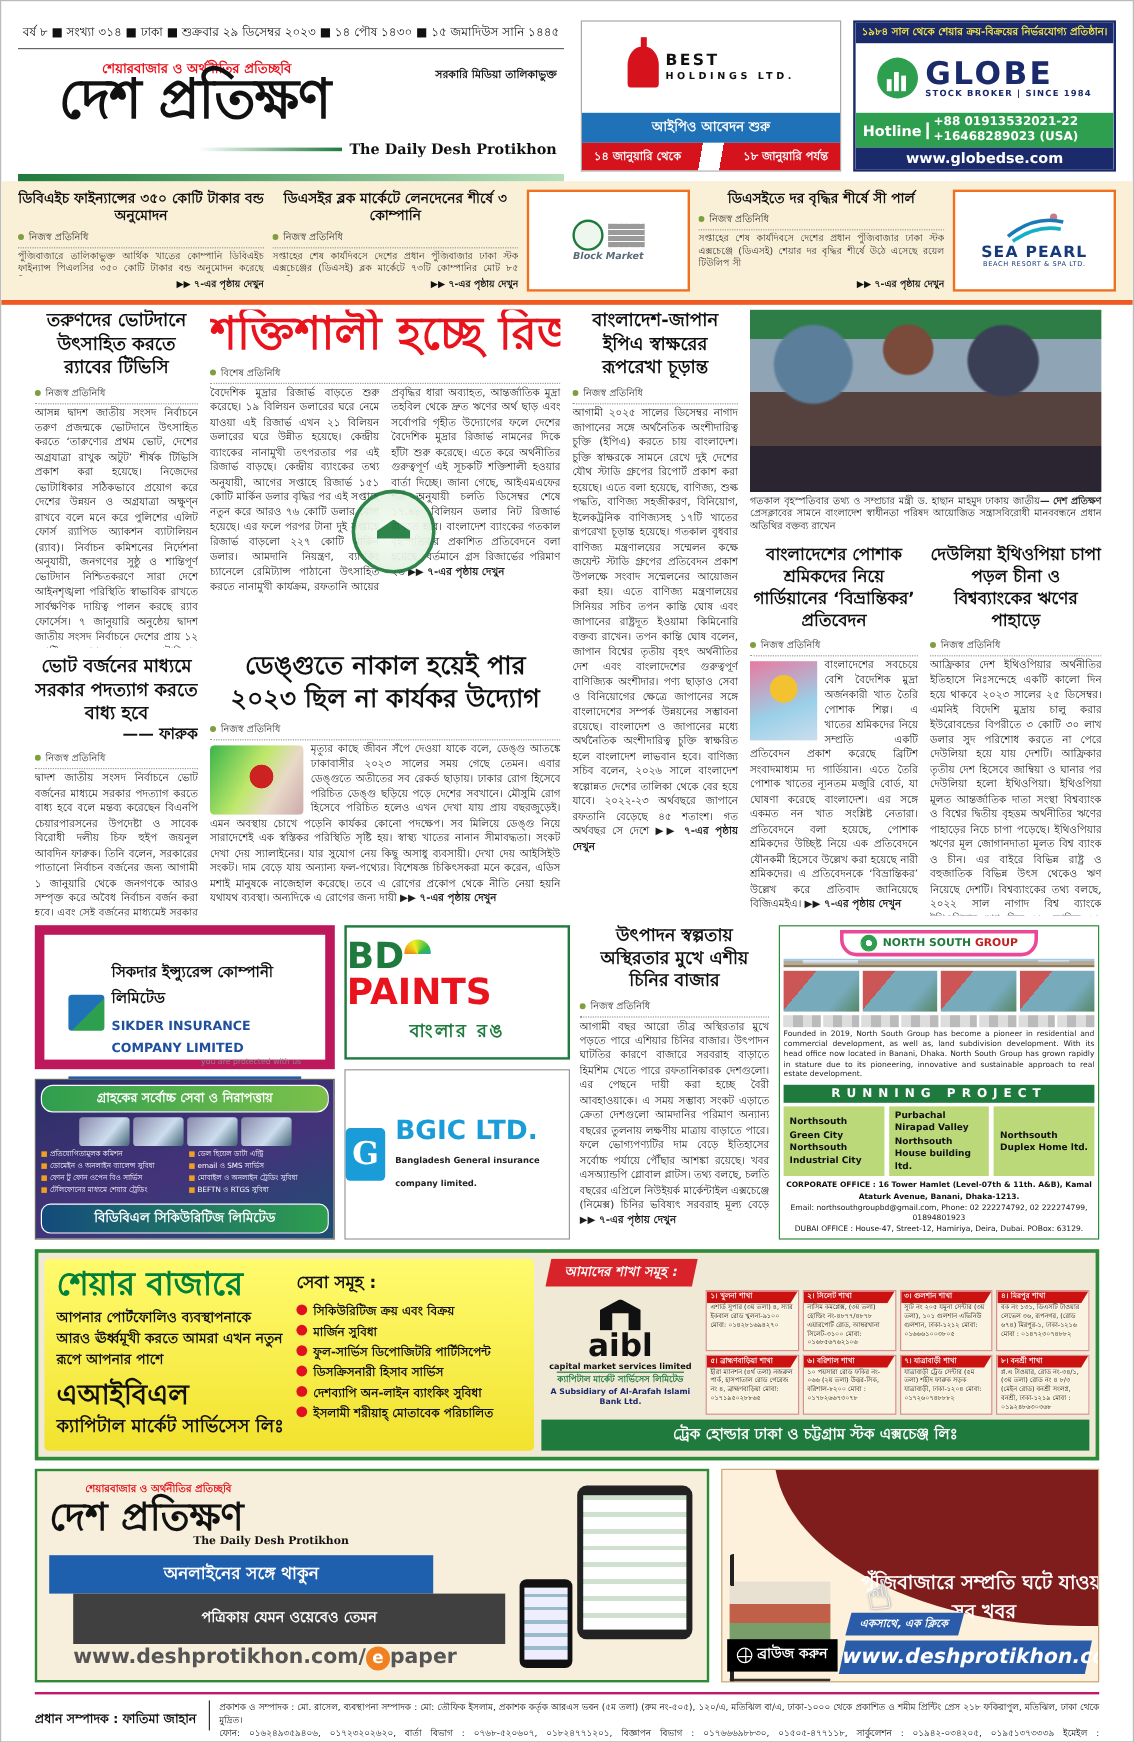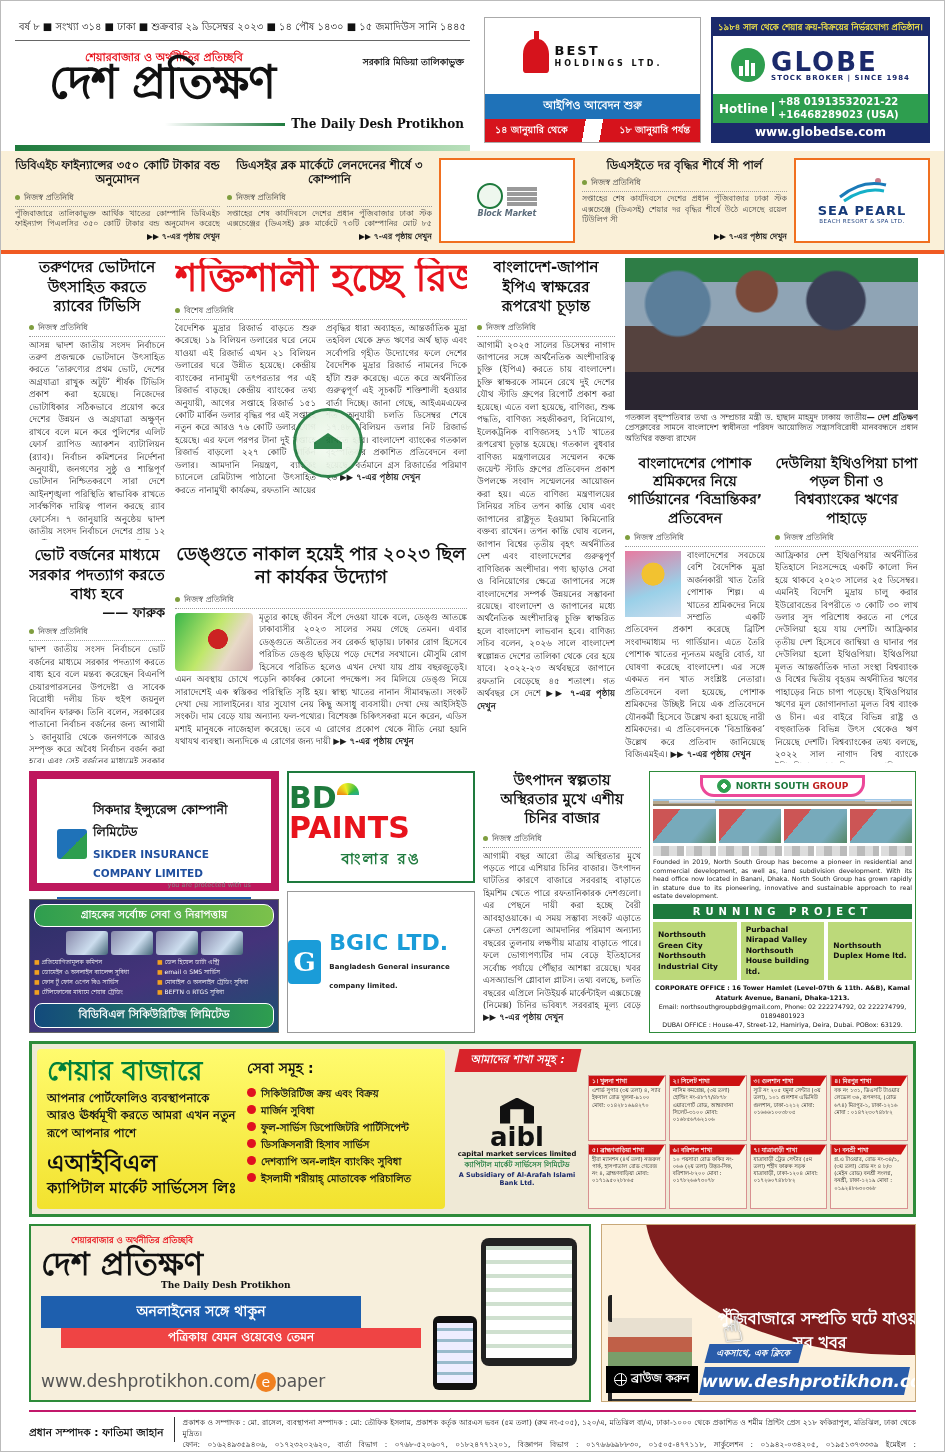--- a/index.html
+++ b/index.html
@@ -160,22 +160,22 @@
   .branch p{margin:1px 3px;}
   .trek-bar{background:#1e7a3d;color:#fff;font-weight:bold;font-size:12.5px;text-align:center;padding:3px 0;margin-top:4px;}
   
   .bottom-band{display:flex;gap:10px;margin:7px 28px 0;height:178px;}
   .ep-ad{width:562px;flex:none;border:2px solid #2e8b3a;background:#f7efdc;display:flex;padding:8px 10px;gap:8px;overflow:hidden;}
   .ep-left{flex:1;display:flex;flex-direction:column;}
   .ep-tag{color:#e8131c;font-weight:bold;font-size:8.5px;margin-left:30px;}
   .ep-title{font-size:32px;font-weight:bold;line-height:1;white-space:nowrap;}
   .ep-en{font-size:9px;font-weight:bold;font-family:"DejaVu Serif",serif;margin-left:120px;}
   .ep-blue{background:#1e5fae;color:#fff;font-weight:bold;font-size:14px;text-align:center;padding:4px 0;margin-top:6px;width:320px;}
-  .ep-red{background:#ef4444;color:#fff;font-weight:bold;font-size:12px;text-align:center;padding:0 0;width:360px;margin-left:20px;}
-  .ep-url{font-size:17px;font-weight:normal;color:#555;margin-top:auto;}
+  .ep-red{background:#404040;color:#fff;font-weight:bold;font-size:12px;text-align:center;padding:11px 0;width:360px;margin-left:20px;}
+  .ep-url{font-size:17px;font-weight:bold;color:#555;margin-top:auto;margin-left:20px;}
   .ep-url .e{display:inline-block;width:20px;height:20px;line-height:20px;border-radius:50%;background:#f08020;color:#fff;text-align:center;font-size:14px;}
   .devices{width:150px;flex:none;position:relative;}
   .tablet{position:absolute;right:2px;top:4px;width:96px;height:128px;background:#222;border-radius:8px;padding:8px 5px;}
   .tablet i{display:block;height:100%;background:repeating-linear-gradient(0deg,#fff 0 10px,#cfe0cf 10px 14px);}
   .phone{position:absolute;left:4px;bottom:2px;width:44px;height:74px;background:#111;border-radius:6px;padding:7px 4px;}
   .phone i{display:block;height:100%;background:repeating-linear-gradient(0deg,#eef 0 8px,#9bc 8px 11px);}
   .portal-ad{flex:1;border:1px solid #c8a878;background:#fdf1dc;position:relative;overflow:hidden;}
   .blob{position:absolute;right:-30px;top:-40px;width:300px;height:170px;background:#7f1d1d;border-radius:0 0 0 85%;
         color:#fff;font-weight:bold;font-size:16px;text-align:center;display:flex;flex-direction:column;justify-content:flex-end;padding:30px 20px 0 70px;line-height:1.5;}
   .hand{position:absolute;left:120px;top:85px;color:#fff;font-size:34px;transform:rotate(-10deg);text-shadow:0 0 2px #234;}
@@ -346,21 +346,21 @@
     <div class="abs art" style="left:0;top:288px;width:136px;height:217px;">
       <h2><span>ভোট বর্জনের মাধ্যমে সরকার পদত্যাগ করতে বাধ্য হবে</span><span class="attrib">ফারুক</span></h2>
       <div class="byline">
           <span class="dot"></span>
           <span>নিজস্ব প্রতিনিধি</span>
         </div>
       <div class="bodytxt"><span>দ্বাদশ জাতীয় সংসদ নির্বাচনে ভোট বর্জনের মাধ্যমে সরকার পদত্যাগ করতে বাধ্য হবে বলে মন্তব্য করেছেন বিএনপি চেয়ারপারসনের উপদেষ্টা ও সাবেক বিরোধী দলীয় চিফ হুইপ জয়নুল আবদিন ফারুক। তিনি বলেন, সরকারের পাতানো নির্বাচন বর্জনের জন্য আগামী ১ জানুয়ারি থেকে জনগণকে আরও সম্পৃক্ত করে অবৈধ নির্বাচন বর্জন করা হবে। এবং সেই বর্জনের মাধ্যমেই সরকার পদত্যাগ করতে বাধ্য হবে। গতকাল</span> </div>
     </div>
 
     <div class="abs art" style="left:146px;top:284px;width:292px;height:221px;">
-      <h2 style="font-size:18px;">ডেঙ্গুতে নাকাল হয়েই পার ২০২৩ ছিল না কার্যকর উদ্যোগ</h2>
+      <h2 style="font-size:21px;">ডেঙ্গুতে নাকাল হয়েই পার ২০২৩ ছিল না কার্যকর উদ্যোগ</h2>
       <div class="byline">
           <span class="dot"></span>
           <span>নিজস্ব প্রতিনিধি</span>
         </div>
       <div class="bodytxt">
         <span class="mosq"></span>
         <span>মৃত্যুর কাছে জীবন সঁপে দেওয়া যাকে বলে, ডেঙ্গু আতঙ্কে ঢাকাবাসীর ২০২৩ সালের সময় গেছে তেমন। এবার ডেঙ্গুতে অতীতের সব রেকর্ড ছাড়ায়। ঢাকার রোগ হিসেবে পরিচিত ডেঙ্গু ছড়িয়ে পড়ে দেশের সবখানে। মৌসুমি রোগ হিসেবে পরিচিত হলেও এখন দেখা যায় প্রায় বছরজুড়েই। এমন অবস্থায় চোখে পড়েনি কার্যকর কোনো পদক্ষেপ। সব মিলিয়ে ডেঙ্গু নিয়ে সারাদেশেই এক স্বস্তিকর পরিস্থিতি সৃষ্টি হয়। স্বাস্থ্য খাতের নানান সীমাবদ্ধতা। সংকট দেখা দেয় স্যালাইনের। যার সুযোগ নেয় কিছু অসাধু ব্যবসায়ী। দেখা দেয় আইসিইউ সংকট। দাম বেড়ে যায় অন্যান্য ফল-পথ্যের। বিশেষজ্ঞ চিকিৎসকরা মনে করেন, এডিস মশাই মানুষকে নাজেহাল করেছে। তবে এ রোগের প্রকোপ থেকে নীতি নেয়া হয়নি যথাযথ ব্যবস্থা। অন্যদিকে এ রোগের জন্য দায়ী</span> <b>▶▶ ৭-এর পৃষ্ঠায় দেখুন</b>
       </div>
     </div>
 
@@ -522,20 +522,21 @@
           <div class="branch">
               <b>৭। যাত্রাবাড়ী শাখা</b>
               <p>যাত্রাবাড়ী ট্রেড সেন্টার (৫ম তলা) শহীদ ফারুক সড়ক যাত্রাবাড়ী, ঢাকা-১২০৪ মোবা: ০১৭২৬০৭৪৮৮৮২</p>
             </div>
           <div class="branch">
               <b>৮। বনশ্রী শাখা</b>
               <p>প্ল.এ টাওয়ার, রোড নং-৩৪/১, (৩য় তলা) রোড নং ৪ ৮/৩ (মেইন রোড) বনশ্রী সংলগ্ন, বনশ্রী, ঢাকা-১২১৯ মোবা : ০১৯২৪৮৬৩০৩৬৮</p>
             </div>
         </div>
       </div>
+      <div class="trek-bar">ট্রেক হোল্ডার ঢাকা ও চট্টগ্রাম স্টক এক্সচেঞ্জ লিঃ</div>
 
     </div>
   </div>
 
   <div class="bottom-band">
     <div class="ep-ad">
       <div class="ep-left">
         <span class="ep-tag">শেয়ারবাজার ও অর্থনীতির প্রতিচ্ছবি</span>
         <span class="ep-title">দেশ প্রতিক্ষণ</span>
         <span class="ep-en">The Daily Desh Protikhon</span>

